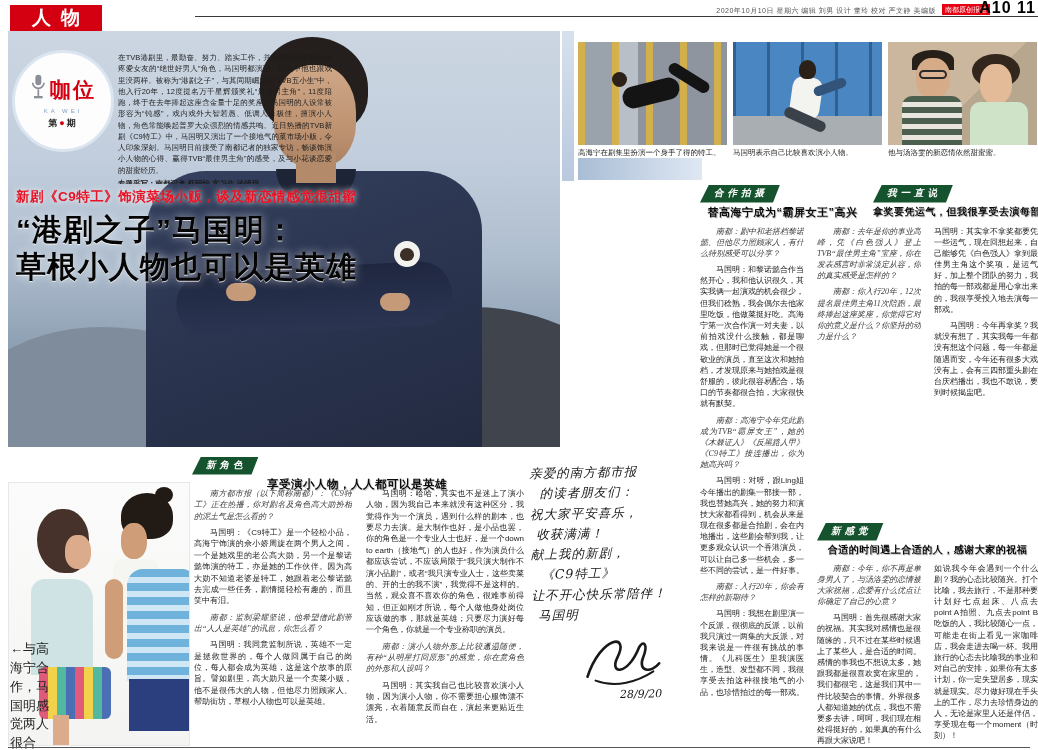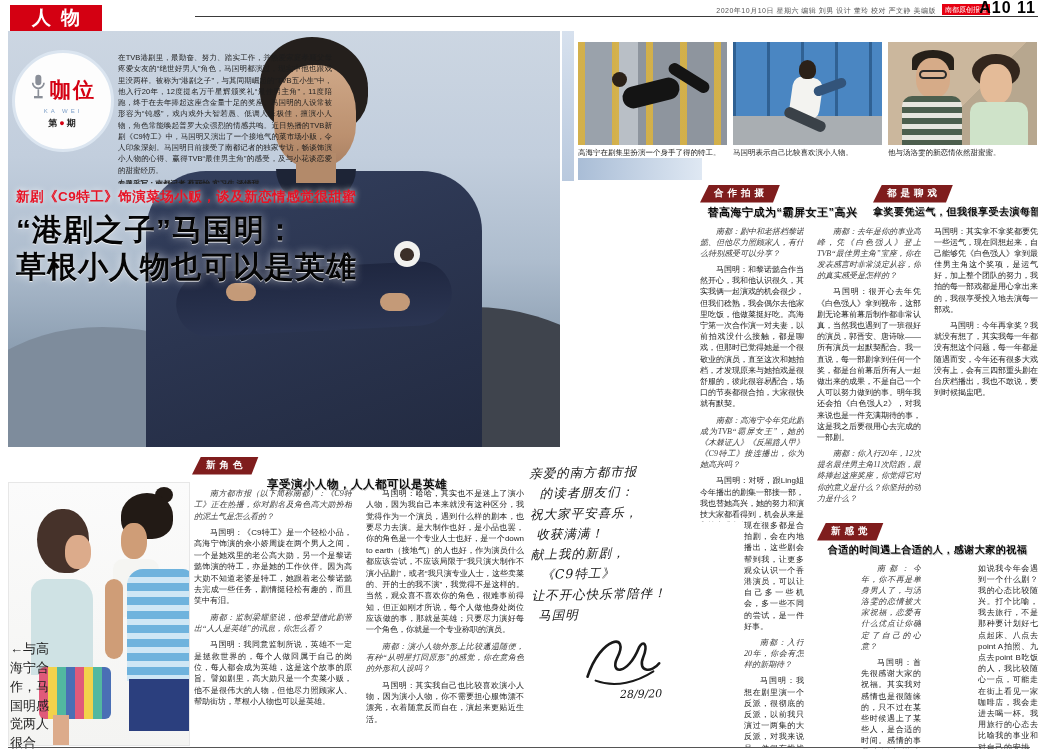--- a/index.html
+++ b/index.html
@@ -61,21 +61,21 @@
   .tp3 .head-m{position:absolute;left:28px;top:16px;width:34px;height:40px;background:#d6ab88;border-radius:45%;}
   .tp3 .hair-m{position:absolute;left:24px;top:8px;width:42px;height:20px;background:#262019;border-radius:50% 50% 0 0;}
   .tp3 .glasses{position:absolute;left:31px;top:28px;width:28px;height:9px;border:2px solid #2a2a2a;border-radius:5px;box-sizing:border-box;background:rgba(255,255,255,.1);}
   .tp3 .head-f{position:absolute;left:92px;top:22px;width:32px;height:40px;background:#e4bb98;border-radius:45%;}
   .tp3 .shirt-m{position:absolute;left:14px;top:54px;width:60px;height:49px;background:repeating-linear-gradient(180deg,#4d5f4e 0 6px,#e8e6df 6px 11px);border-radius:10px 10px 0 0;}
   .tp3 .shirt-f{position:absolute;left:82px;top:60px;width:58px;height:43px;background:#cfe3c9;border-radius:10px 10px 0 0;}
   .tp3 .hf2{position:absolute;left:84px;top:12px;width:48px;height:34px;background:#33261d;border-radius:50%;}
   .tp-cap{top:148px;position:absolute;font-size:7.5px;color:#222;}
 
   
-  .badge{display:inline-block;background:#7f1d1d;color:#fff;font-size:9.5px;font-weight:bold;letter-spacing:4px;padding:2.5px 12px 2.5px 14px;clip-path:polygon(9px 0,100% 0,calc(100% - 7px) 100%,0 100%);}
+  .badge{display:inline-block;background:#14532d;color:#fff;font-size:9.5px;font-weight:bold;letter-spacing:4px;padding:2.5px 12px 2.5px 14px;clip-path:polygon(9px 0,100% 0,calc(100% - 7px) 100%,0 100%);font-style:italic;}
   .sec-title{font-weight:bold;font-size:10.5px;color:#0a0a0a;text-align:center;margin-top:2px;text-shadow:1px 1px 0 #c9c9c9;letter-spacing:.5px;white-space:nowrap;}
 
   
   .col{width:104px;font-size:8px;line-height:1.4;text-align:justify;color:#1c1c1c;overflow:hidden;}
   .colw{width:158px;font-size:8px;line-height:1.42;text-align:justify;color:#1c1c1c;overflow:hidden;}
   .col p,.colw p{margin:0 0 5px;text-indent:2em;}
   .col p.cont,.colw p.cont{text-indent:0;}
   .col p.q,.colw p.q{font-family:"Liberation Serif",serif;font-style:italic;color:#3a3a3a;}
 
   .rt-region{left:700px;top:182px;width:338px;height:336px;}
@@ -112,21 +112,21 @@
   .letter{left:532px;top:462px;width:182px;height:286px;font-family:"DejaVu Serif",serif;font-style:italic;color:#161616;transform:rotate(-1.2deg);}
   .letter .ln{font-size:12.5px;line-height:1.62;letter-spacing:1px;white-space:nowrap;}
   .letter .ln.i1{margin-left:10px;}
   .letter .ln.i2{margin-left:6px;}
   .letter .sig{margin:6px 0 0 46px;}
   .letter .dt{font-size:11px;margin-left:86px;margin-top:-4px;}
 
   .rb-region{left:700px;top:520px;width:338px;height:228px;display:flex;gap:13px;}
   .rb-right{width:221px;}
   .rb-cols{display:flex;gap:13px;margin-top:6px;}
-  .rb-region .col{height:100%;margin-left:44px;}
+  .rb-region .col{height:100%;}
   .rb-cols .col{height:186px;}
 
   .foot-rule{left:8px;top:747px;width:1022px;height:1px;background:#555;}
 </style>
 </head>
 <body>
 
 <div class="abs mh-label">人物</div>
 <div class="abs mh-rule"></div>
 <div class="abs mh-meta">2020年10月10日 星期六 编辑 刘男 设计 董玲 校对 严文静 美编版</div>
@@ -207,34 +207,33 @@
 <div class="abs tp-cap" style="left:733px;width:150px;">马国明表示自己比较喜欢演小人物。</div>
 <div class="abs tp-cap" style="left:888px;width:150px;">他与汤洛雯的新恋情依然甜蜜蜜。</div>
 
 <div class="abs rt-region">
   <div class="rt-headers">
     <div class="sec">
       <span class="badge">合作拍摄</span>
       <div class="sec-title" style="font-size:11px;">替高海宁成为“霸屏女王”高兴</div>
     </div>
     <div class="sec">
-      <span class="badge">都是聊戏</span>
+      <span class="badge">我一直说</span>
       <div class="sec-title" style="font-size:10px;">拿奖要凭运气，但我很享受去演每部戏</div>
     </div>
   </div>
   <div class="rt-cols">
     <div class="col" style="height:296px;">
       <p class="q">南都：剧中和老搭档黎诺懿、但他尽力照顾家人，有什么特别感受可以分享？</p>
       <p>马国明：和黎诺懿合作当然开心，我和他认识很久，其实我俩一起演戏的机会很少，但我们稔熟，我会偶尔去他家里吃饭，他做菜挺好吃。高海宁第一次合作演一对夫妻，以前拍戏没什么接触，都是聊戏，但那时已觉得她是一个很敬业的演员，直至这次和她拍档，才发现原来与她拍戏是很舒服的，彼此很容易配合，场口的节奏都很合拍，大家很快就有默契。</p>
       <p class="q">南都：高海宁今年凭此剧成为TVB“霸屏女王”，她的《木棘证人》《反黑路人甲》《C9特工》接连播出，你为她高兴吗？</p>
       <p>马国明：对呀，跟Ling姐今年播出的剧集一部接一部，我也替她高兴，她的努力和演技大家都看得到，机会从来是留给有准备的人的。</p>
     </div>
     <div class="col" style="height:296px;">
       <p class="q">南都：去年是你的事业高峰，凭《白色强人》登上TVB“最佳男主角”宝座，你在发表感言时非常淡定从容，你的真实感受是怎样的？</p>
-      <p>马国明：很开心去年凭《白色强人》拿到视帝，这部剧无论幕前幕后制作都非常认真，当然我也遇到了一班很好的演员，郭晋安、唐诗咏——所有演员一起默契配合。我一直说，每一部剧拿到任何一个奖，都是台前幕后所有人一起做出来的成果，不是自己一个人可以努力做到的事。明年我还会拍《白色强人2》，对我来说也是一件充满期待的事，这是我之后要很用心去完成的一部剧。</p>
       <p class="q">南都：你入行20年，12次提名最佳男主角11次陪跑，最终捧起这座奖座，你觉得它对你的意义是什么？你坚持的动力是什么？</p>
     </div>
     <div class="col" style="height:296px;">
       <p class="cont">马国明：其实拿不拿奖都要凭一些运气，现在回想起来，自己能够凭《白色强人》拿到最佳男主角这个奖项，是运气好，加上整个团队的努力，我拍的每一部戏都是用心拿出来的，我很享受投入地去演每一部戏。</p>
       <p>马国明：今年再拿奖？我就没有想了，其实我每一年都没有想这个问题，每一年都是随遇而安，今年还有很多大戏没有上，会有三四部重头剧在台庆档播出，我也不敢说，要到时候揭盅吧。</p>
 
     </div>
   </div>
 </div>
 

